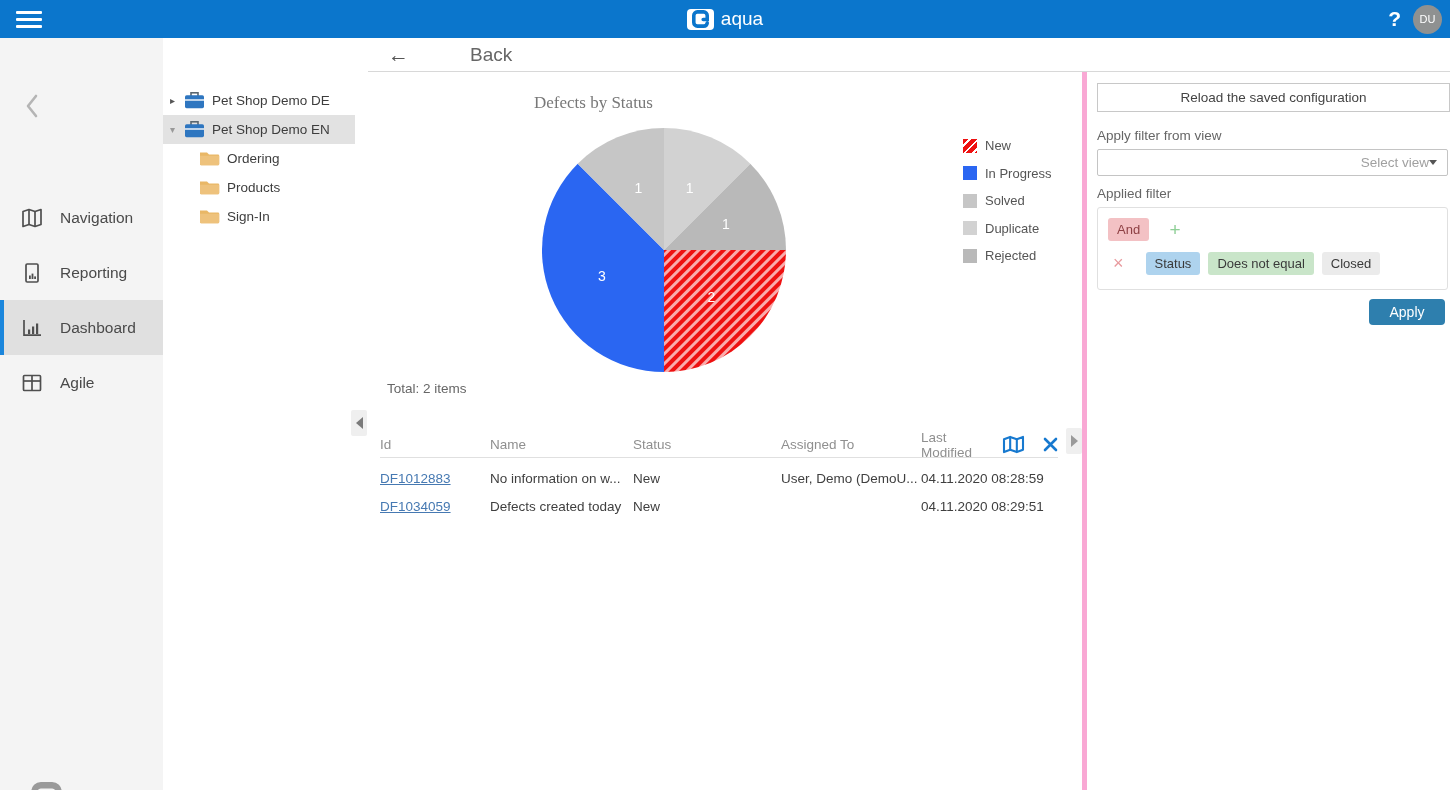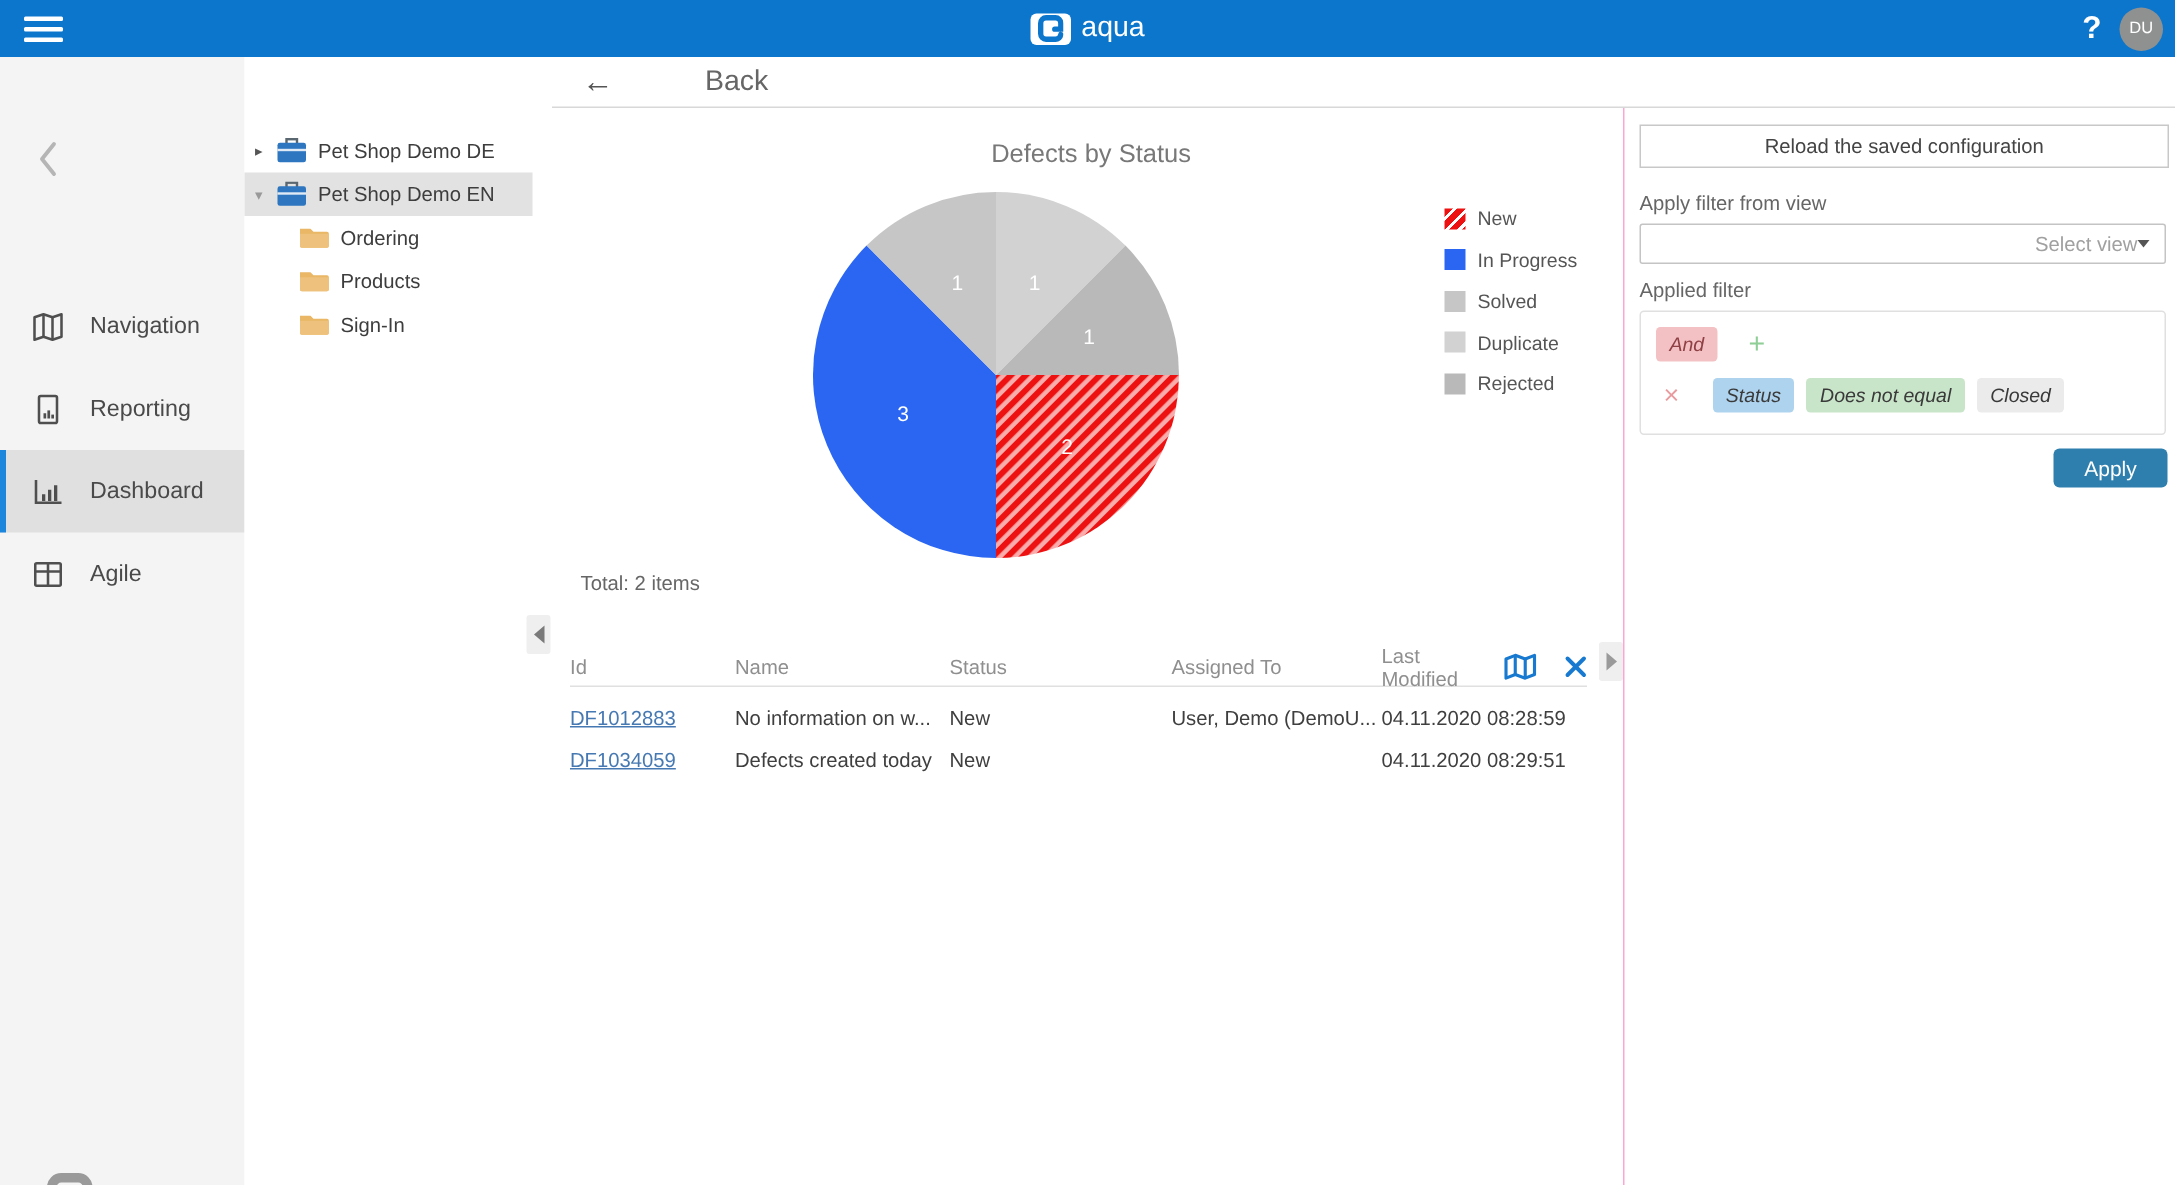--- a/index.html
+++ b/index.html
@@ -43,22 +43,22 @@
   .tree-row.sub { padding-left:36px; }
   .tree-icon { width:21px; height:17px; margin-right:7px; flex:0 0 auto; }
 
   
   .back-header { position:absolute; left:368px; top:38px; width:1082px; height:34px;
     border-bottom:1px solid #d8d8d8; display:flex; align-items:center; padding-left:20px; gap:13px; }
   .back-arrow { color:#555; font-size:21px; cursor:pointer; }
   .back-label { color:#666; font-size:19px; cursor:pointer;margin-left:48px; }
 
   
-  .chart-title { position:absolute; left:534px; top:93px; width:260px; text-align:right;
-    color:#787878; font-size:17px; }
+  .chart-title { position:absolute; left:534px; top:93px; width:260px; text-align:left;
+    color:#787878; font-size:17px;font-family:Liberation Serif, serif; }
   #pie-svg { position:absolute; left:534px; top:120px; width:260px; height:260px; }
   .legend { position:absolute; left:963px; top:138px; display:flex; flex-direction:column; gap:12.5px; }
   .legend-item { display:flex; align-items:center; gap:8px; }
   .swatch { width:14px; height:14px; flex:0 0 auto; }
   .legend-label { color:#555; font-size:13px; }
   .total { position:absolute; left:387px; top:381px; color:#666; font-size:13.5px; }
 
   
   .panel-arrow { position:absolute; width:16px; height:26px; background:#efefef; border-radius:2px;
     display:flex; align-items:center; justify-content:center; cursor:pointer; }
@@ -72,32 +72,32 @@
   .thead { display:flex; align-items:center; height:26px; border-bottom:1px solid #e0e0e0;
     color:#8f8f8f; font-size:13.5px; }
   .trow { display:flex; align-items:center; height:28px; color:#3f3f3f; font-size:13.5px; }
   .c-id { width:110px; } .c-name { width:143px; } .c-status { width:148px; }
   .c-assigned { width:140px; } .c-modified { width:137px; display:flex; align-items:center; gap:18px; }
   .id-link { color:#4679b2; text-decoration:underline; cursor:pointer; }
   .hicon { cursor:pointer; display:flex; }
 
   
   .rpanel { position:absolute; left:1082px; top:72px; width:368px; height:718px;
-    border-left:1px solid #f9a8d4; padding:11px 5px 0 10px; }
+    border-left:5px solid #f9a8d4; padding:11px 5px 0 10px; }
   .reload-btn { width:353px; height:29px; background:#fff; border:1px solid #c8c8c8;
     color:#444; font-size:13.5px; cursor:pointer; font-family:inherit; }
   .plabel { margin-top:16px; color:#666; font-size:13.5px; }
   .select { margin-top:6px; width:351px; height:27px; border:1px solid #c4c4c4; border-radius:2px;
     display:flex; align-items:center; justify-content:flex-end; padding:0 10px; cursor:pointer; }
   .select .ph { color:#a0a0a0; font-size:13.5px; }
   .caret { width:0; height:0; border-left:4.5px solid transparent; border-right:4.5px solid transparent;
     border-top:5.5px solid #555; }
   .filter-box { margin-top:6px; width:351px; border:1px solid #e0e0e0; border-radius:3px;
     padding:10px 10px 14px 10px; }
-  .chip { display:inline-block; padding:4px 9px; border-radius:3px; font-size:13px; color:#3a3a3a;font-style:italic; }
+  .chip { display:inline-block; padding:4px 9px; border-radius:3px; font-size:13px; color:#3a3a3a; }
   .chip-and { background:#f3c1c4; color:#8e4044; cursor:pointer; }
   .plus { display:inline-block; margin-left:16px; color:#8fcf97; font-size:19px; cursor:pointer; vertical-align:middle; }
   .frow2 { margin-top:11px; display:flex; align-items:center; }
   .xdel { color:#e89a9e; font-size:18px; cursor:pointer; margin-left:5px; }
   .chip-field { background:#aed3ee; margin-left:22px; cursor:pointer; }
   .chip-cond { background:#c9e5c9; margin-left:8px; cursor:pointer; }
   .chip-val { background:#ebebeb; margin-left:8px; cursor:pointer; }
   .apply-row { margin-top:9px; display:flex; justify-content:flex-end; padding-right:0; }
   .apply-btn { width:76px; height:26px; background:#2e7fae; border:none; border-radius:4px;
     color:#fff; font-size:14px; cursor:pointer; font-family:inherit; }

